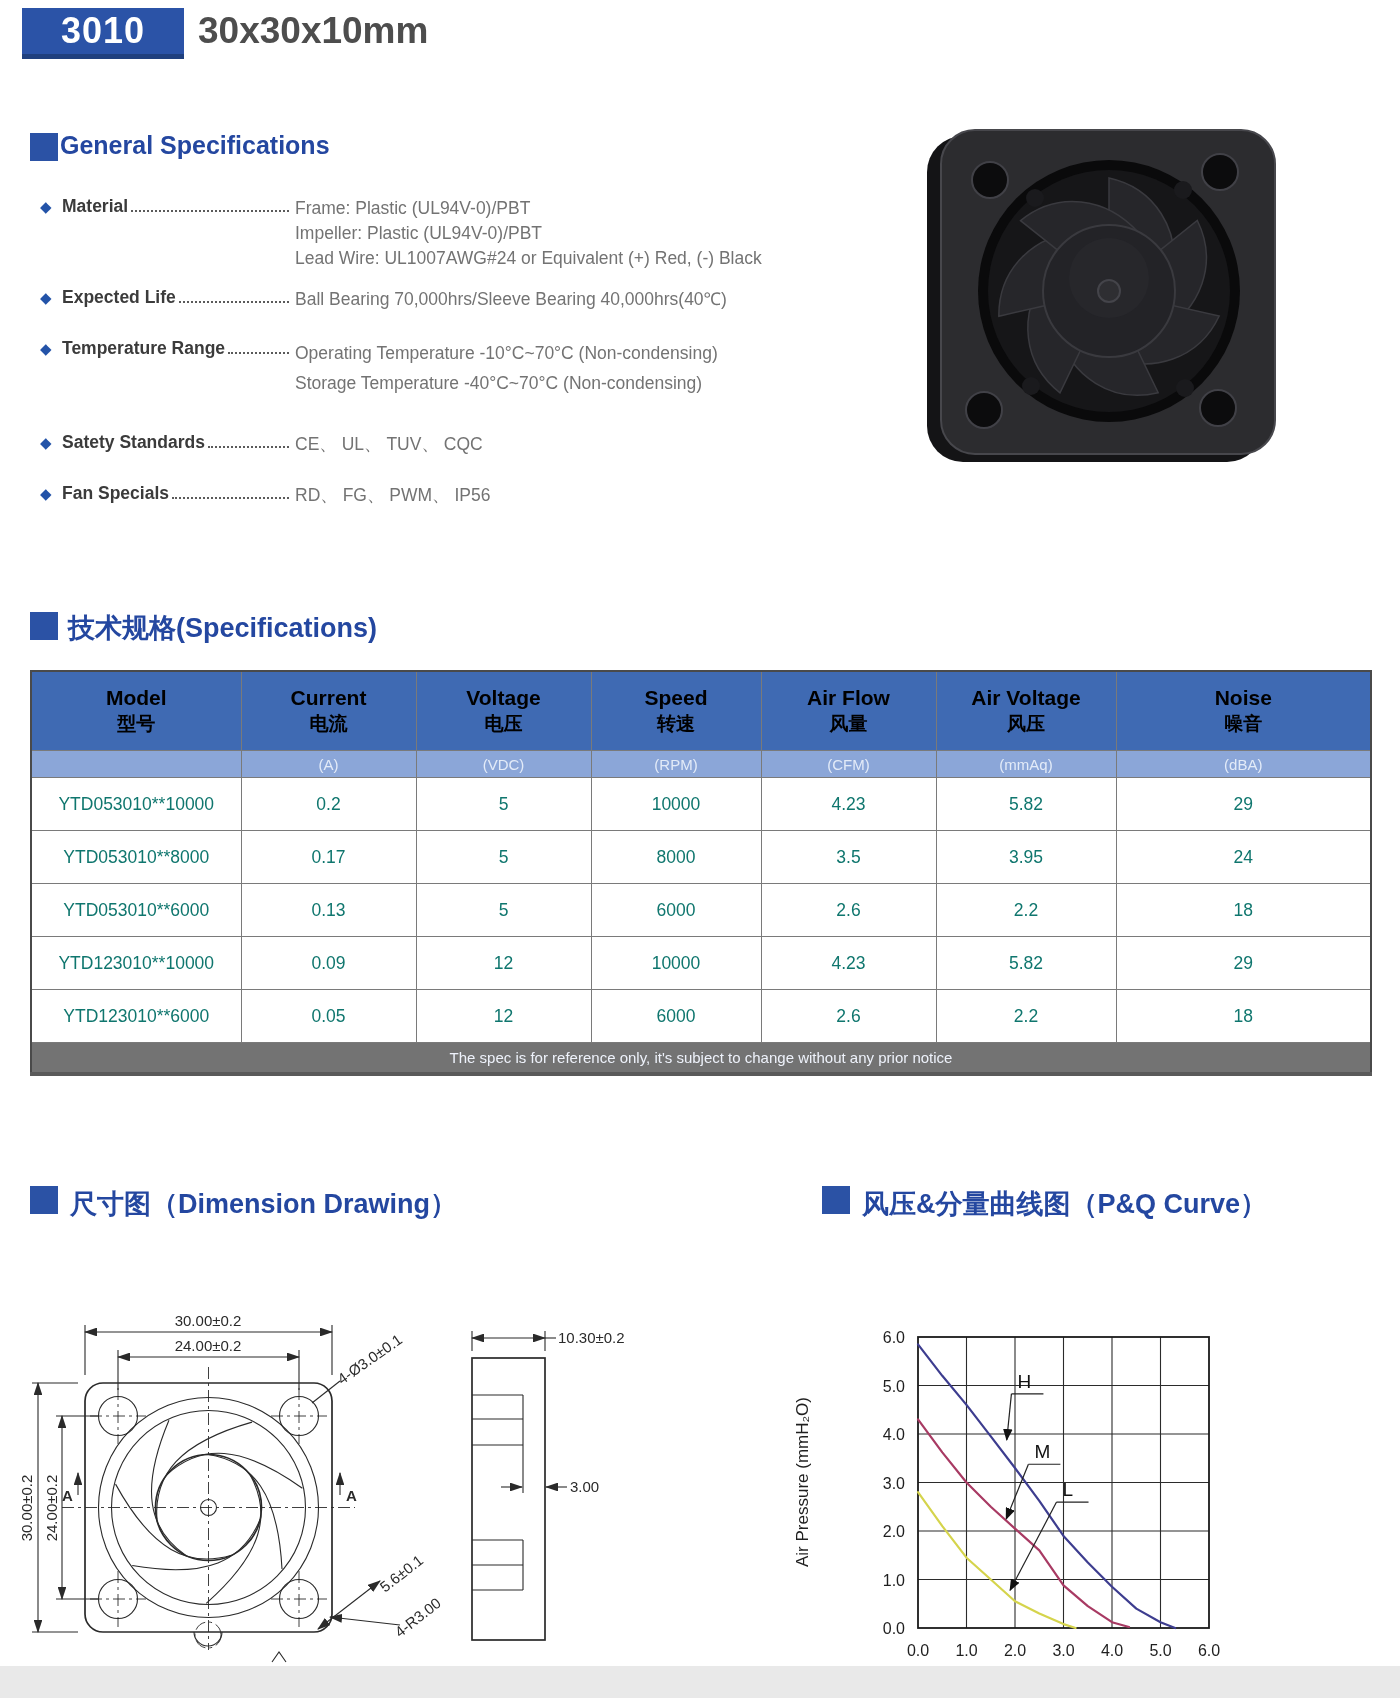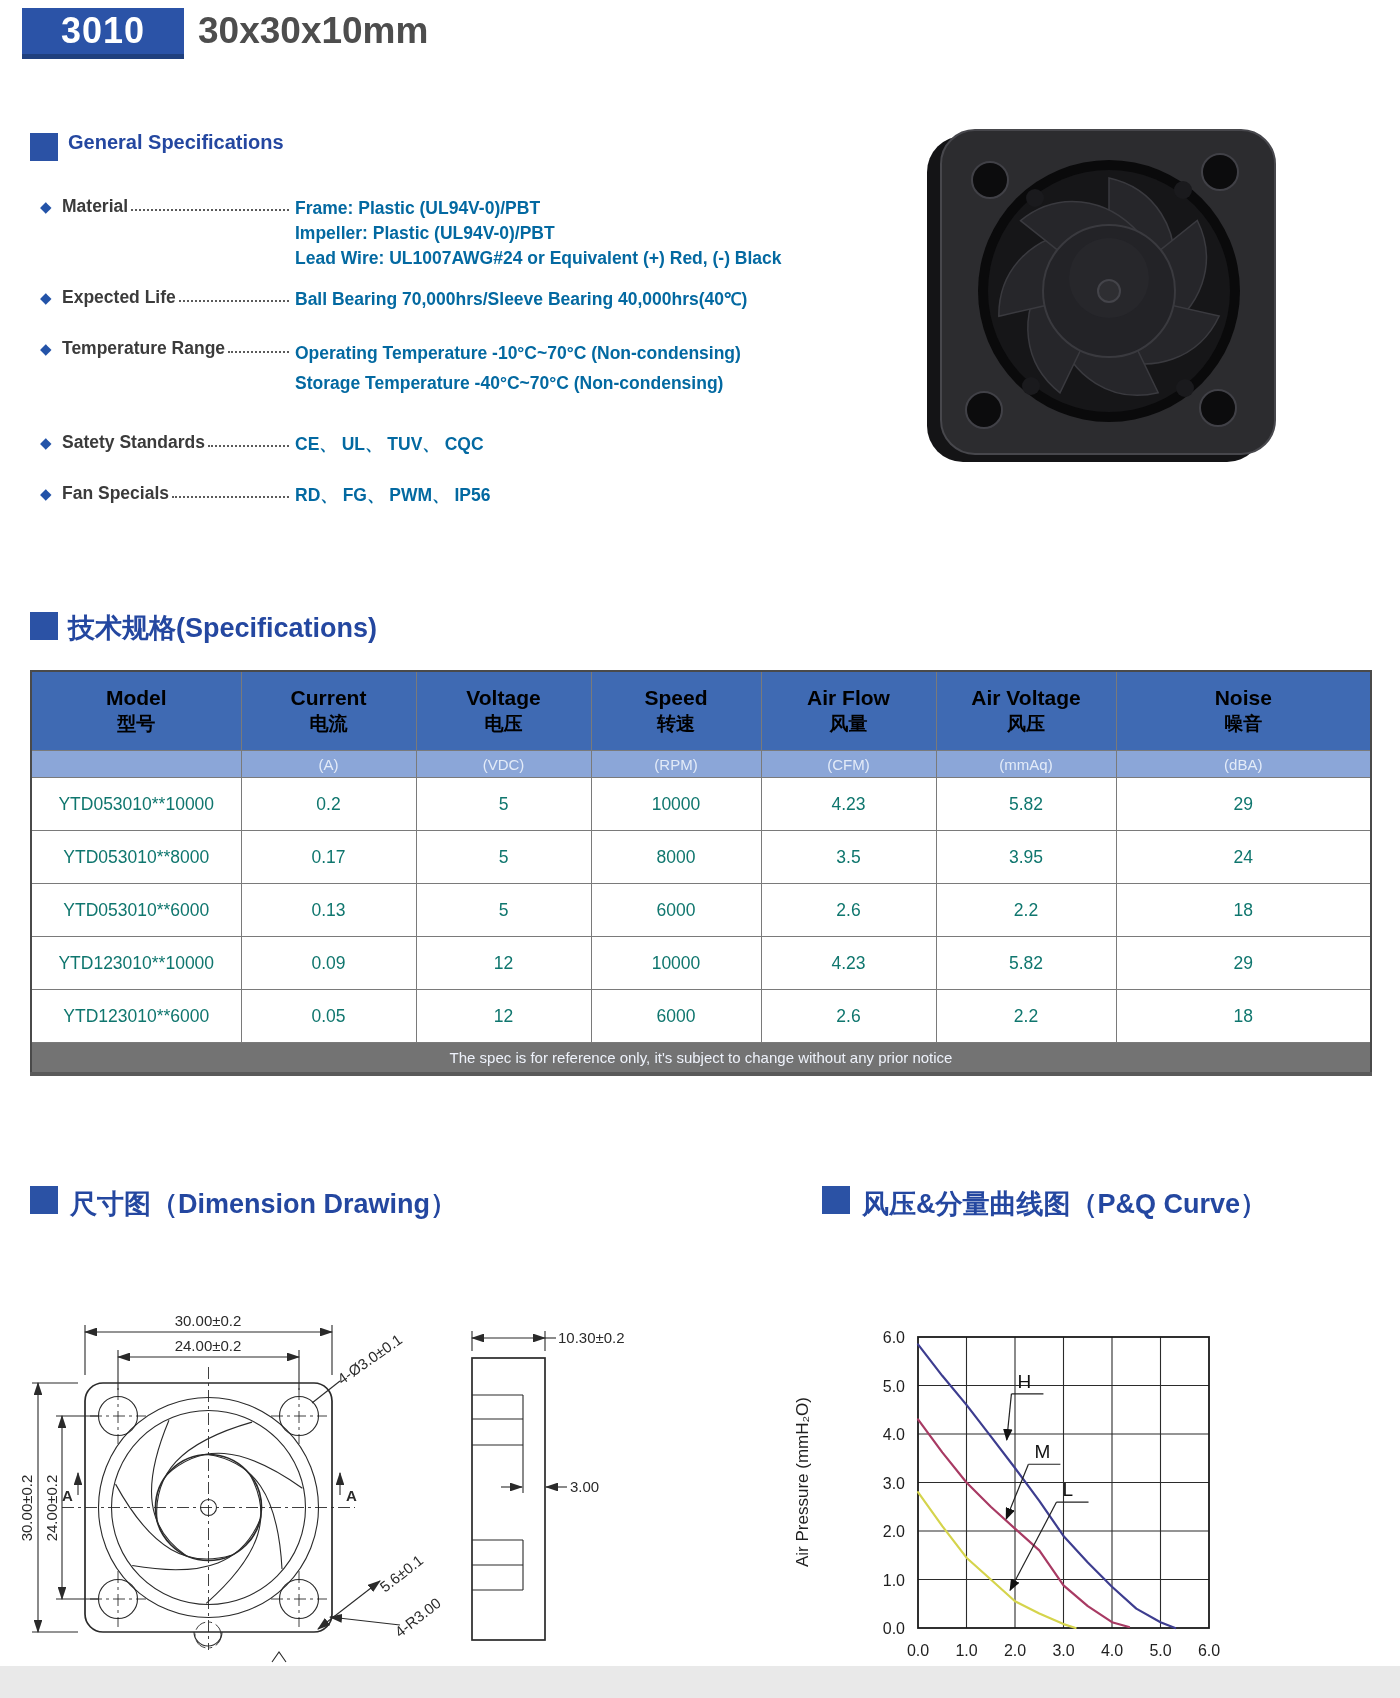--- a/index.html
+++ b/index.html
@@ -13,25 +13,25 @@
   .size-title{position:absolute;left:198px;top:10px;font-size:37px;font-weight:bold;color:#4d4d4d;}
 
   
   .sec-square{position:absolute;width:28px;height:28px;background:#2b52a5;}
   .sec-title{position:absolute;font-weight:bold;color:#2447a0;}
 
   
   .gs-list{position:absolute;left:40px;top:196px;width:860px;}
   .gs-item{display:flex;align-items:flex-start;}
   .gs-bullet{width:22px;font-size:15px;color:#2353a8;padding-top:2px;}
-  .gs-label-block{width:233px;display:flex;align-items:center;}
+  .gs-label-block{width:233px;display:flex;align-items:flex-end;}
   .gs-label{font-size:17.5px;font-weight:bold;color:#3b3b3b;white-space:nowrap;}
   .leader{flex:1;border-bottom:2px dotted #5a5a5a;margin:0 6px 5px 3px;height:0.72em;}
   .gs-values{flex:1;}
-  .gs-values .v-line{font-size:17.5px;font-weight:bold;color:#0369a1;line-height:25px;}
+  .gs-values .v-line{font-size:17.5px;font-weight:normal;color:#737373;line-height:25px;}
   .gs-item.loose .v-line{line-height:30px;}
 
   
   .spec-table{position:absolute;left:30px;top:670px;width:1340px;border-collapse:collapse;
       table-layout:fixed;border:2px solid #4a4a4a;border-bottom:4px solid #5a5a5a;}
   .spec-table th,.spec-table td{border:1.5px solid #7a7a7a;text-align:center;vertical-align:middle;}
   .spec-table thead th{background:#3f6ab3;color:#000000;height:78px;padding:0;}
   .th-en{display:block;font-size:21px;font-weight:bold;line-height:1.25;}
   .th-zh{display:block;font-size:19px;font-weight:bold;line-height:1.35;}
   .unit-row td{background:#8ba6d8;color:#e3ebf8;font-size:15px;height:24px;}
@@ -57,21 +57,21 @@
 </style>
 </head>
 <body>
 
 <div class="page">
 
   <div class="model-badge">3010</div>
   <div class="size-title">30x30x10mm</div>
 
   <div class="sec-square" style="left:30px;top:133px;"></div>
-  <div class="sec-title" style="left:68px;top:131px;font-size:20px;">General Specifications</div>
+  <div class="sec-title" style="left:60px;top:131px;font-size:25px;">General Specifications</div>
 
   <div class="gs-list">
     <div class="gs-item" style="margin-bottom:16px;">
       <span class="gs-bullet">◆</span>
       <span class="gs-label-block">
           <span class="gs-label">Material</span>
           <span class="leader"></span>
         </span>
       <span class="gs-values">
           <div class="v-line">Frame: Plastic (UL94V-0)/PBT</div>

